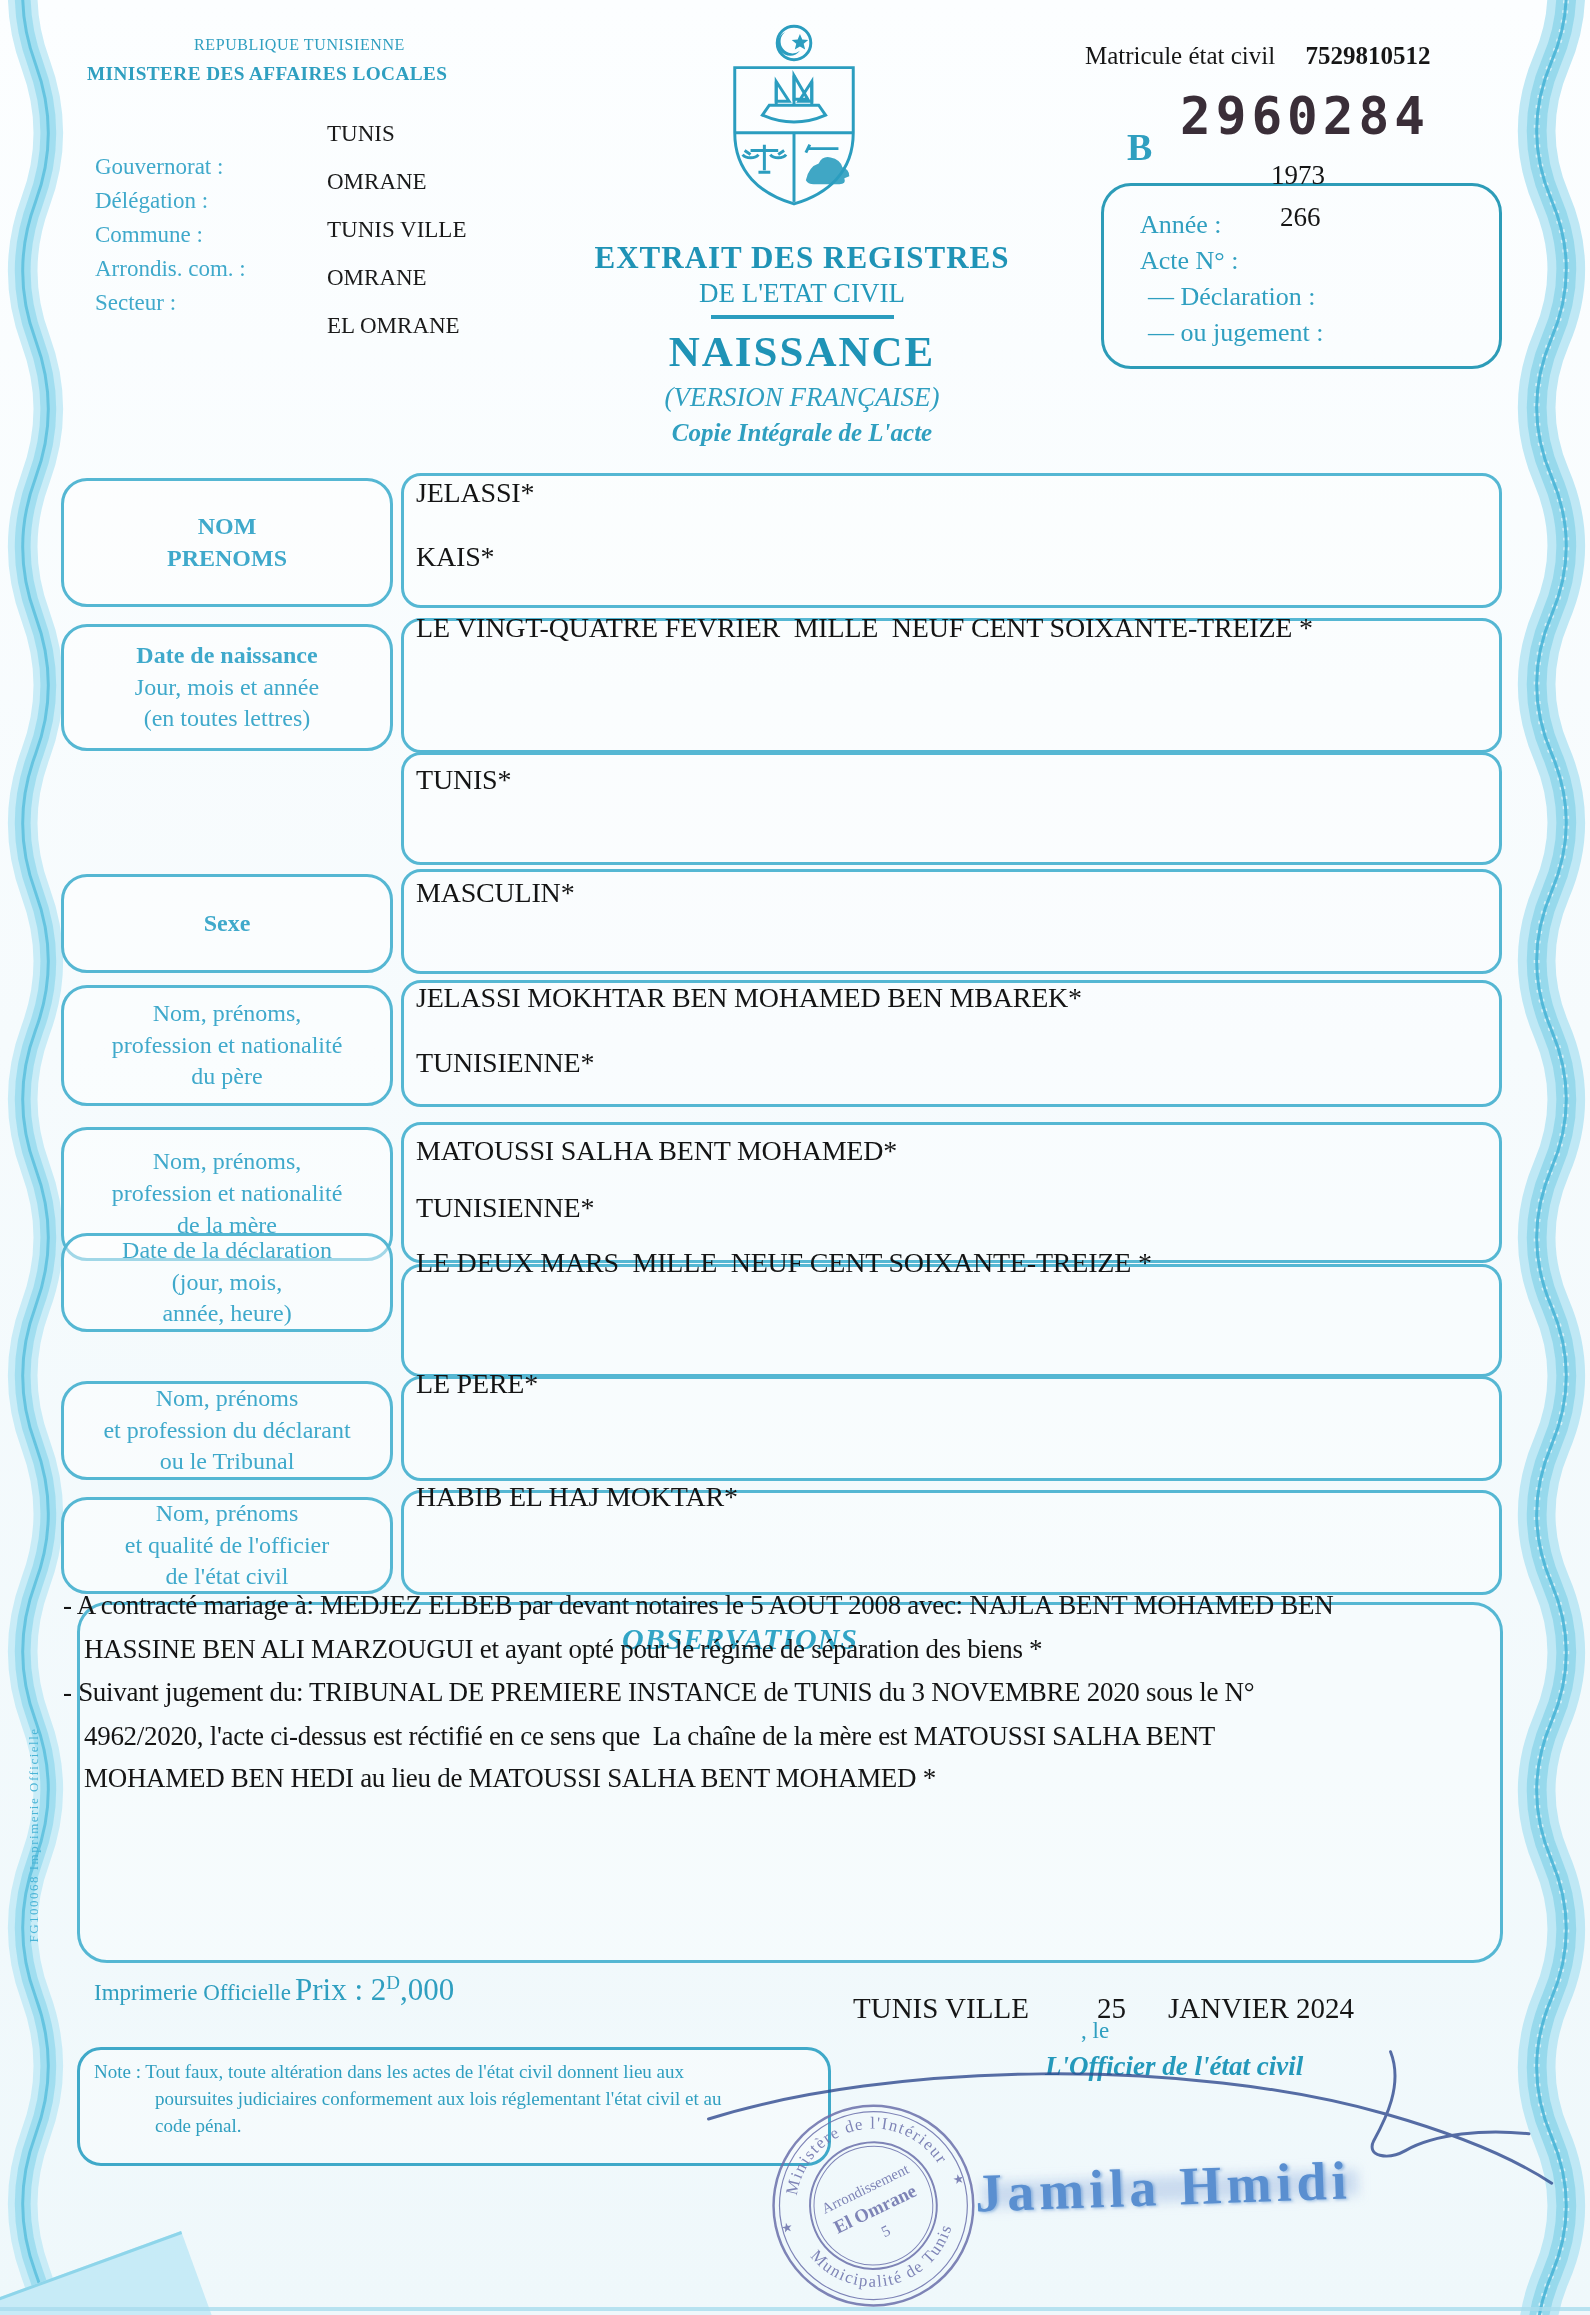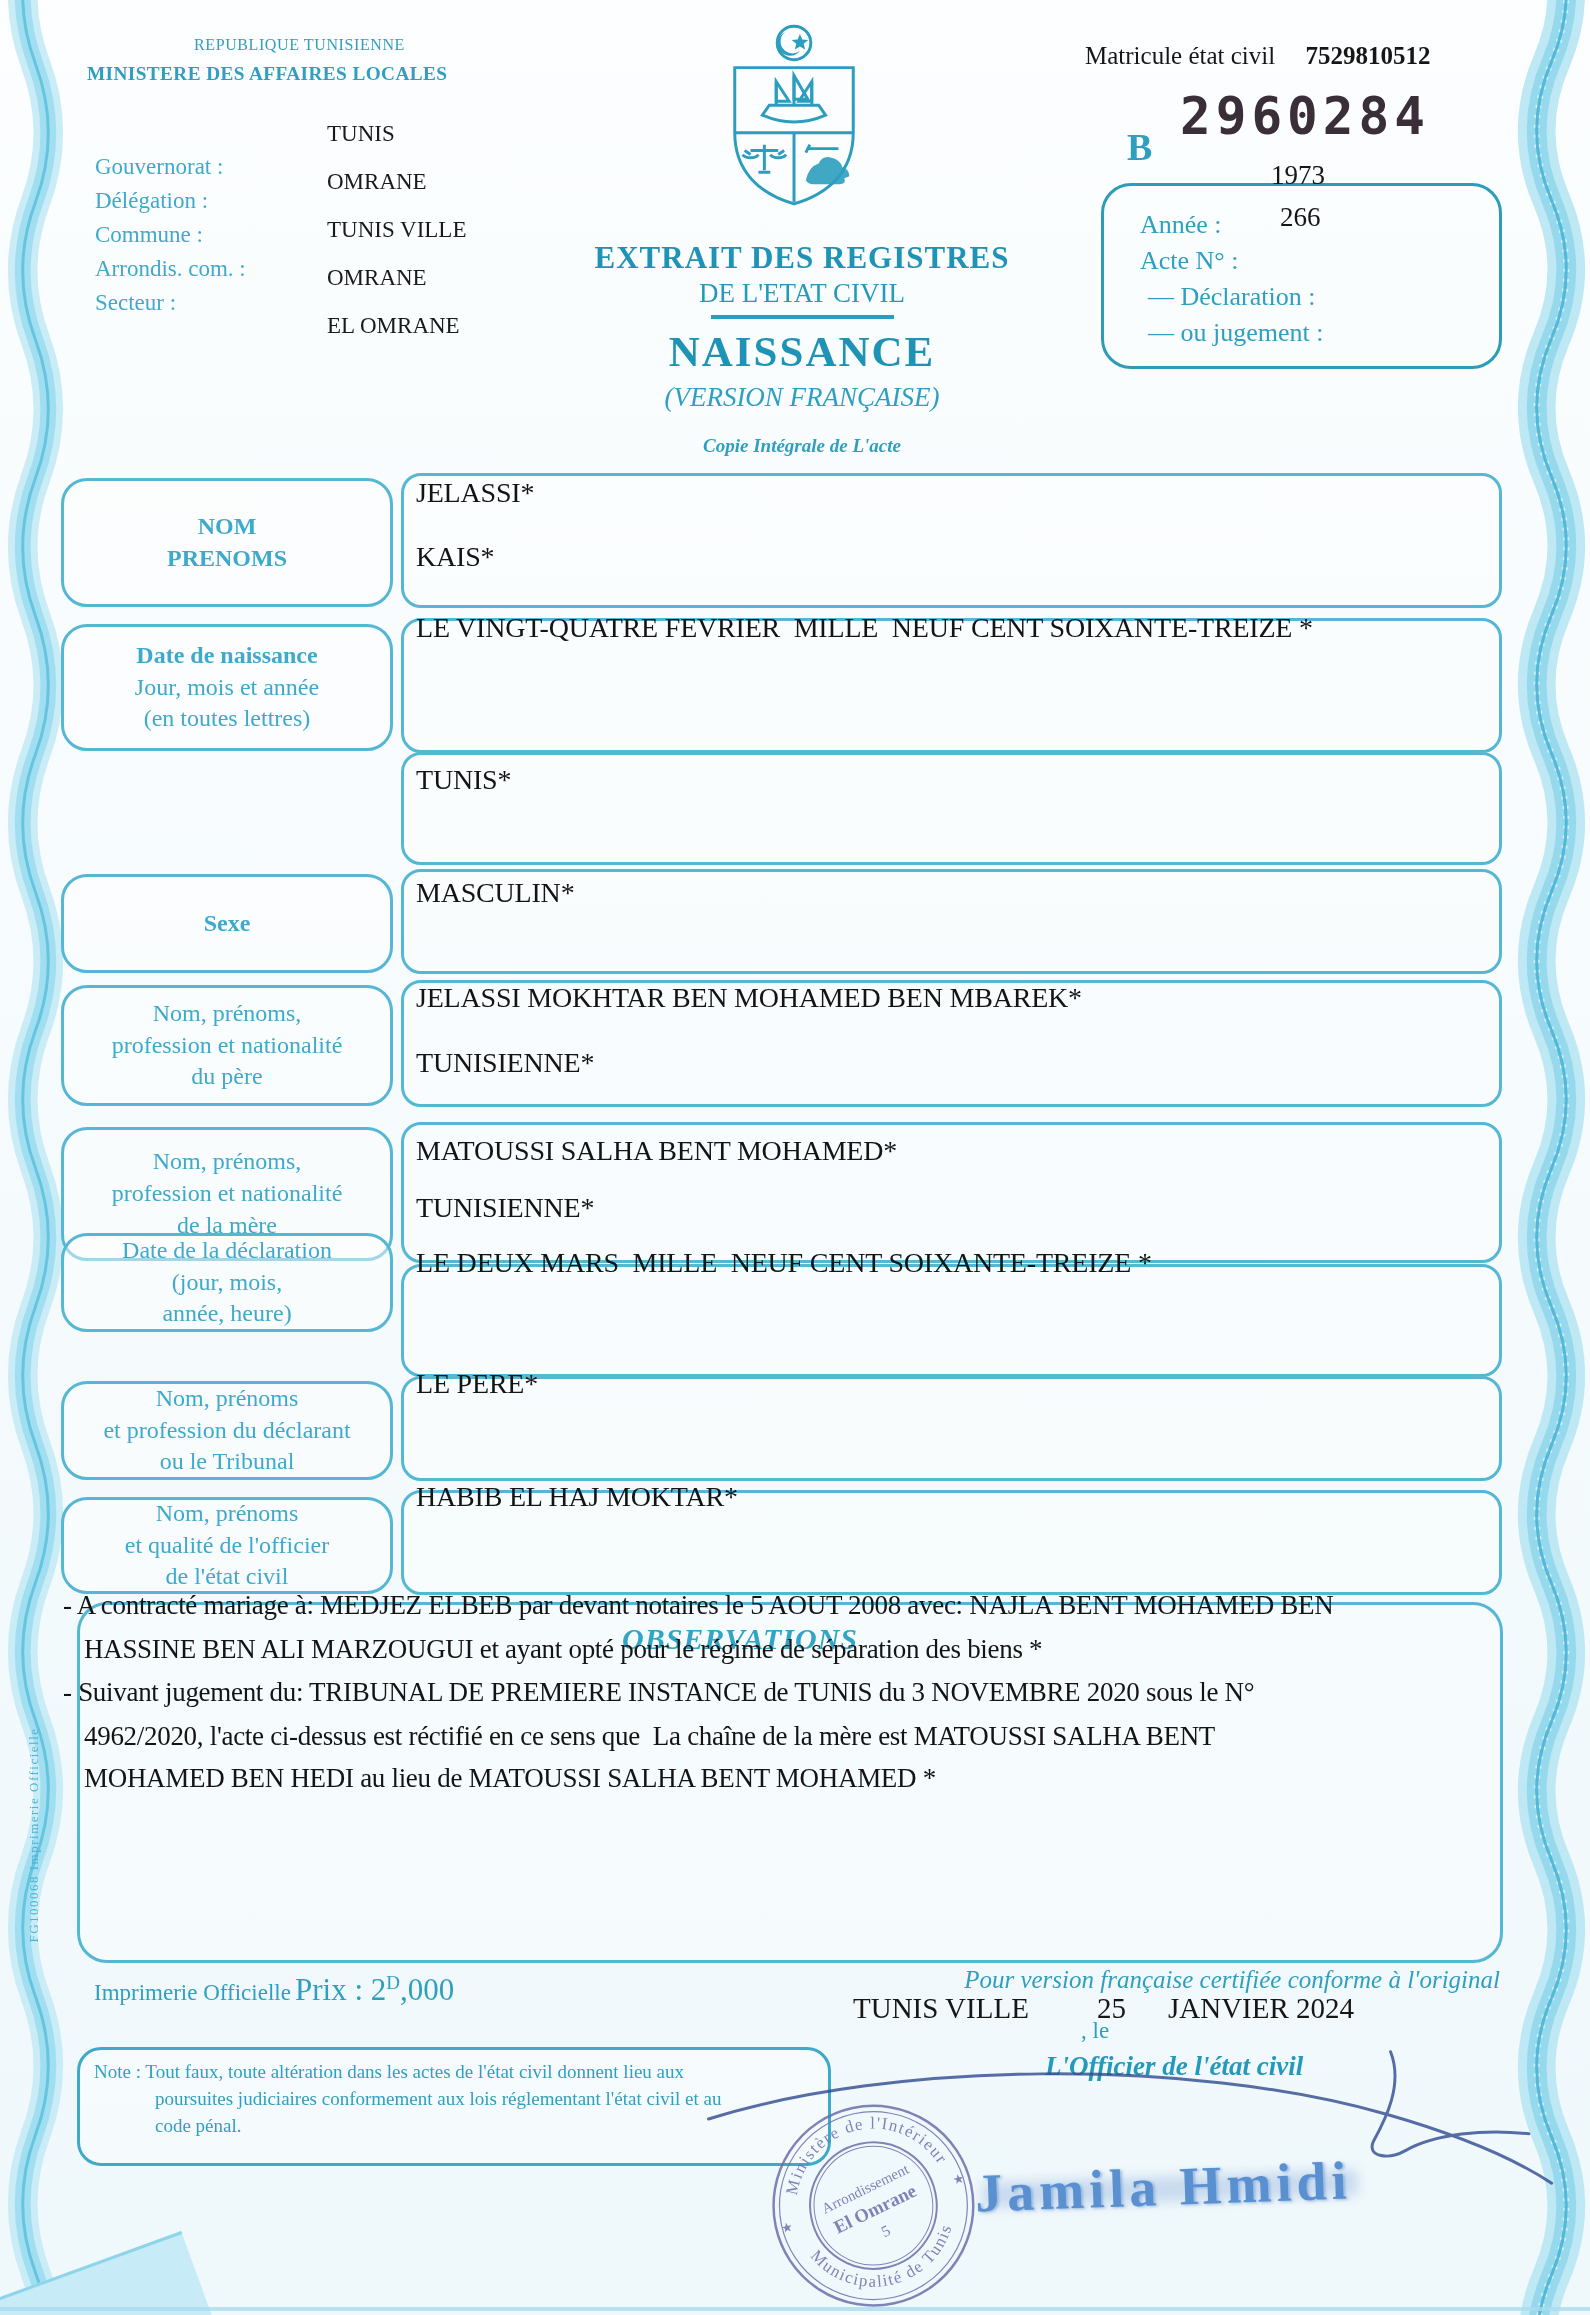--- a/index.html
+++ b/index.html
@@ -84,21 +84,21 @@
       <path d="M93 134 h32 M96 130 l-4 8"></path>
     </g>
   </svg>
 
   <div class="abs" style="left:495px;top:240px;width:614px;text-align:center;">
     <div class="cy b" style="font-size:31px;letter-spacing:1px;color:#1f93b6;">EXTRAIT DES REGISTRES</div>
     <div class="cy" style="font-size:27px;margin-top:2px;color:#2499bb;">DE L'ETAT CIVIL</div>
     <div style="width:183px;height:4px;background:#2b9dbf;margin:6px auto 0;"></div>
     <div class="cy b" style="font-size:43px;letter-spacing:2px;margin-top:8px;color:#1f93b6;">NAISSANCE</div>
     <div class="cy i" style="font-size:27px;margin-top:6px;">(VERSION FRANÇAISE)</div>
-    <div class="cy b i" style="font-size:19px;margin-top:22px;">Copie Intégrale de L'acte</div>
+    <div class="cy b i" style="font-size:25px;margin-top:6px;">Copie Intégrale de L'acte</div>
   </div>
 
   <div class="abs blk" style="left:1085px;top:42px;font-size:25px;">
     <span>Matricule état civil</span>
     <span class="b" style="margin-left:24px;">7529810512</span>
   </div>
   <div class="abs cy b" style="left:1127px;top:125px;font-size:38px;">B</div>
   <div class="abs" style="left:1180px;top:87px;font-size:51px;font-family:'DejaVu Sans Mono',monospace;font-weight:bold;color:#3a2e38;letter-spacing:5px;">2960284</div>
   <div class="abs blk" style="left:1271px;top:160px;font-size:27px;z-index:3;">1973</div>
 
@@ -179,21 +179,20 @@
   <span class="obsline" style="top:1721px;left:84px;">4962/2020, l'acte ci-dessus est réctifié en ce sens que  La chaîne de la mère est MATOUSSI SALHA BENT</span>
   <span class="obsline" style="top:1763px;left:84px;">MOHAMED BEN HEDI au lieu de MATOUSSI SALHA BENT MOHAMED *</span>
 
   <span class="sidetext">FG100068  Imprimerie Officielle</span>
 
   <div class="abs cy" style="left:94px;top:1980px;font-size:23px;">Imprimerie Officielle</div>
   <div class="abs cy" style="left:295px;top:1972px;font-size:31px;">
     <span>Prix : 2</span><sup style="font-size:19px;">D</sup><span>,000</span>
   </div>
 
-  <div class="abs cy i" style="left:891px;top:1966px;width:609px;text-align:right;font-size:25px;">Pour version française certifiée conforme à l'original</div>
   <div class="abs blk" style="left:853px;top:1992px;font-size:29px;">TUNIS VILLE</div>
   <div class="abs cy" style="left:1081px;top:2018px;font-size:23px;">, le</div>
   <div class="abs blk" style="left:1097px;top:1992px;font-size:29px;">25</div>
   <div class="abs blk" style="left:1168px;top:1992px;font-size:29px;">JANVIER 2024</div>
   <div class="abs cy b i" style="left:1045px;top:2051px;font-size:27px;color:#2499bb;">L'Officier de l'état civil</div>
 
   <div class="abs" style="left:77px;top:2047px;width:754px;height:119px;border:3px solid #3fa9c9;border-radius:24px;box-sizing:border-box;padding:9px 14px;background:rgba(255,255,255,.35);">
     <span class="notetxt" style="display:block;white-space:nowrap;">Note : Tout faux, toute altération dans les actes de l'état civil donnent lieu aux</span>
     <span class="notetxt" style="display:block;padding-left:61px;white-space:nowrap;">poursuites judiciaires conformement aux lois réglementant l'état civil et au</span>
     <span class="notetxt" style="display:block;padding-left:61px;white-space:nowrap;">code pénal.</span>

